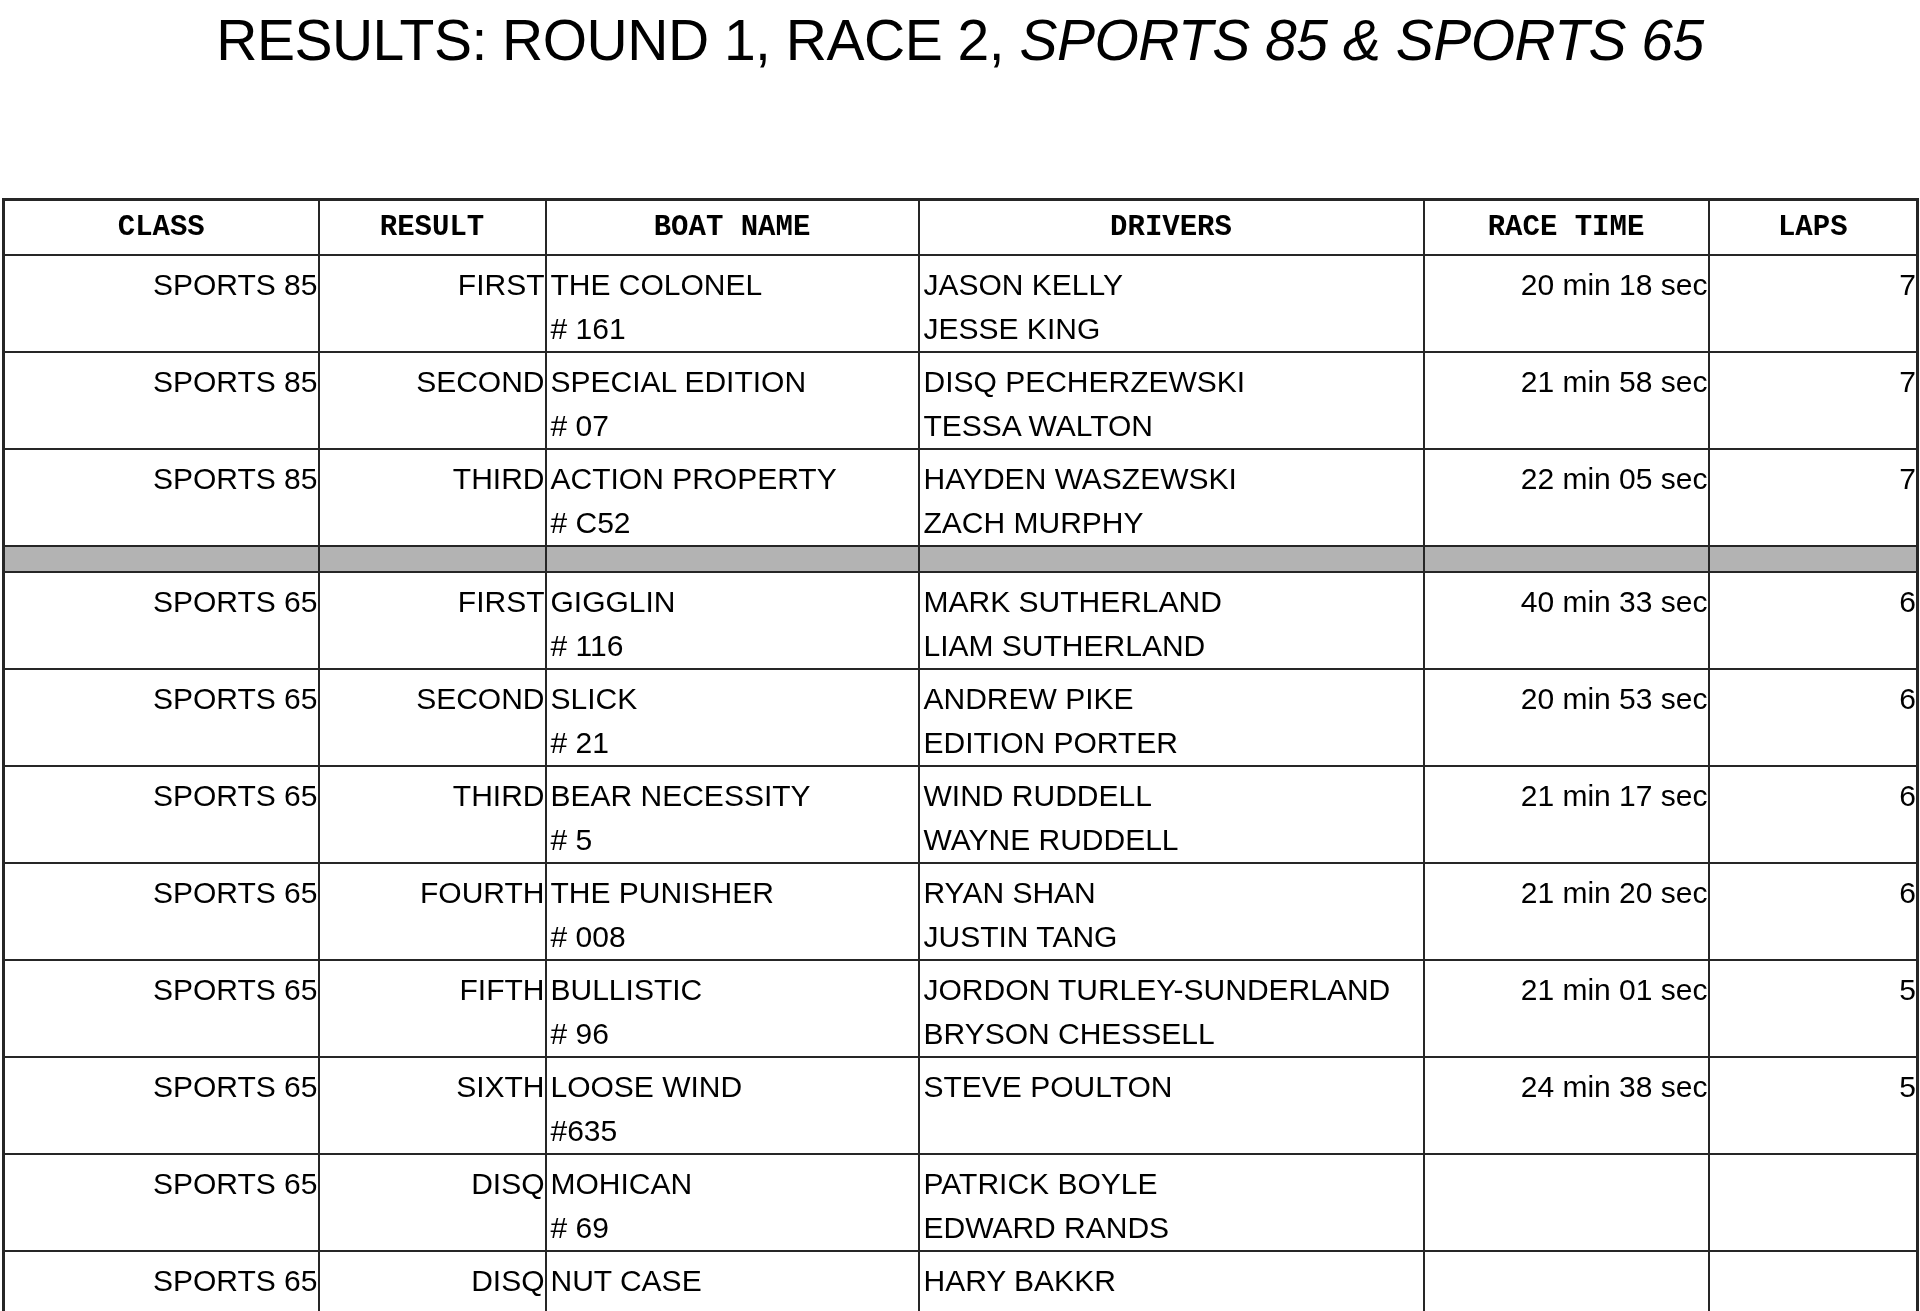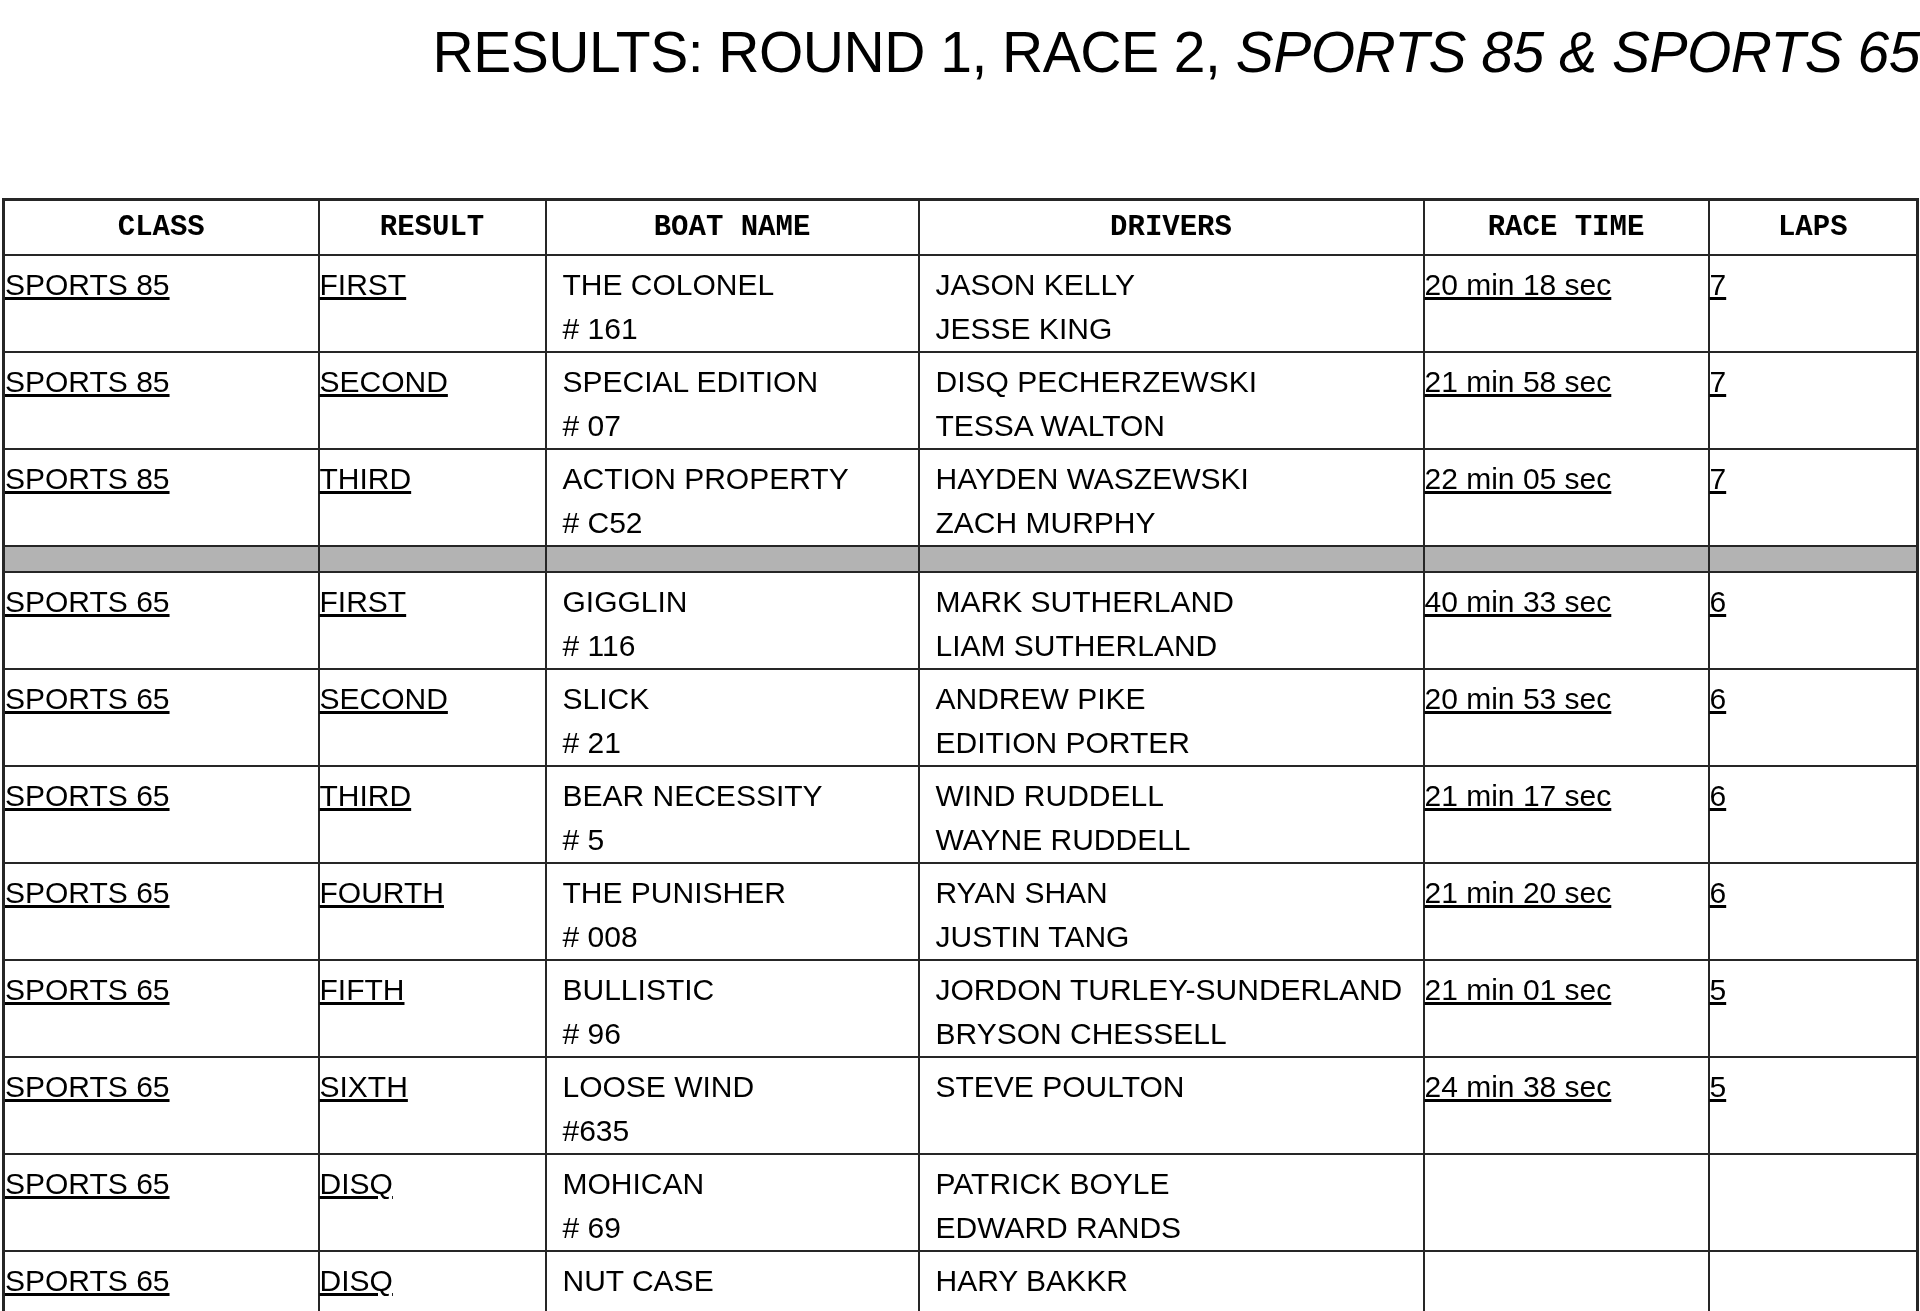--- a/index.html
+++ b/index.html
@@ -2,40 +2,40 @@
 <html><head>
 <meta charset="utf-8">
 <style>
   html, body { margin: 0; padding: 0; }
   body {
     width: 1920px; height: 1311px;
     background: #ffffff; color: #000000;
     font-family: "Liberation Sans", sans-serif;
     position: relative; overflow: hidden;
   }
-  .title-block { padding-top: 12px; text-align: right; }
+  .title-block { text-align: center; }
   .title-line { font-size: 57px; line-height: 81px; letter-spacing: -0.5px; white-space: nowrap; }
   .title-italic { font-style: italic; }
 
   table.results {
     position: absolute; top: 198px; left: 2px;
     width: 1914px; table-layout: fixed;
     border-collapse: collapse;
     border: 3px solid #262626;
   }
   th, td { border: 2px solid #262626; padding: 0; }
   th {
     height: 53px; font-size: 29px; font-weight: bold;
     text-align: center; vertical-align: middle; font-family: Liberation Mono, monospace;
   }
   tr.data { height: 93px; }
   td { vertical-align: top; font-size: 30px; }
-  td.c { text-align: left; text-decoration: underline; }
+  td.c { text-align: right; }
   td.left { text-align: left; }
-  td.left .l1, td.left .l2 { padding-left: 16px; }
+  td.left .l1, td.left .l2 { padding-left: 4px; }
   .l1 { padding-top: 7px; line-height: 44px; min-height: 44px; }
   .l2 { line-height: 44px; min-height: 44px; }
   tr.divider { height: 26px; }
   tr.divider td { background: #b3b3b3; }
 </style>
 </head>
 <body>
 
 <div class="title-block">
   <div class="title-line"><span>RESULTS: ROUND 1, RACE 2, </span><span class="title-italic">SPORTS 85 &amp; SPORTS 65</span></div>

